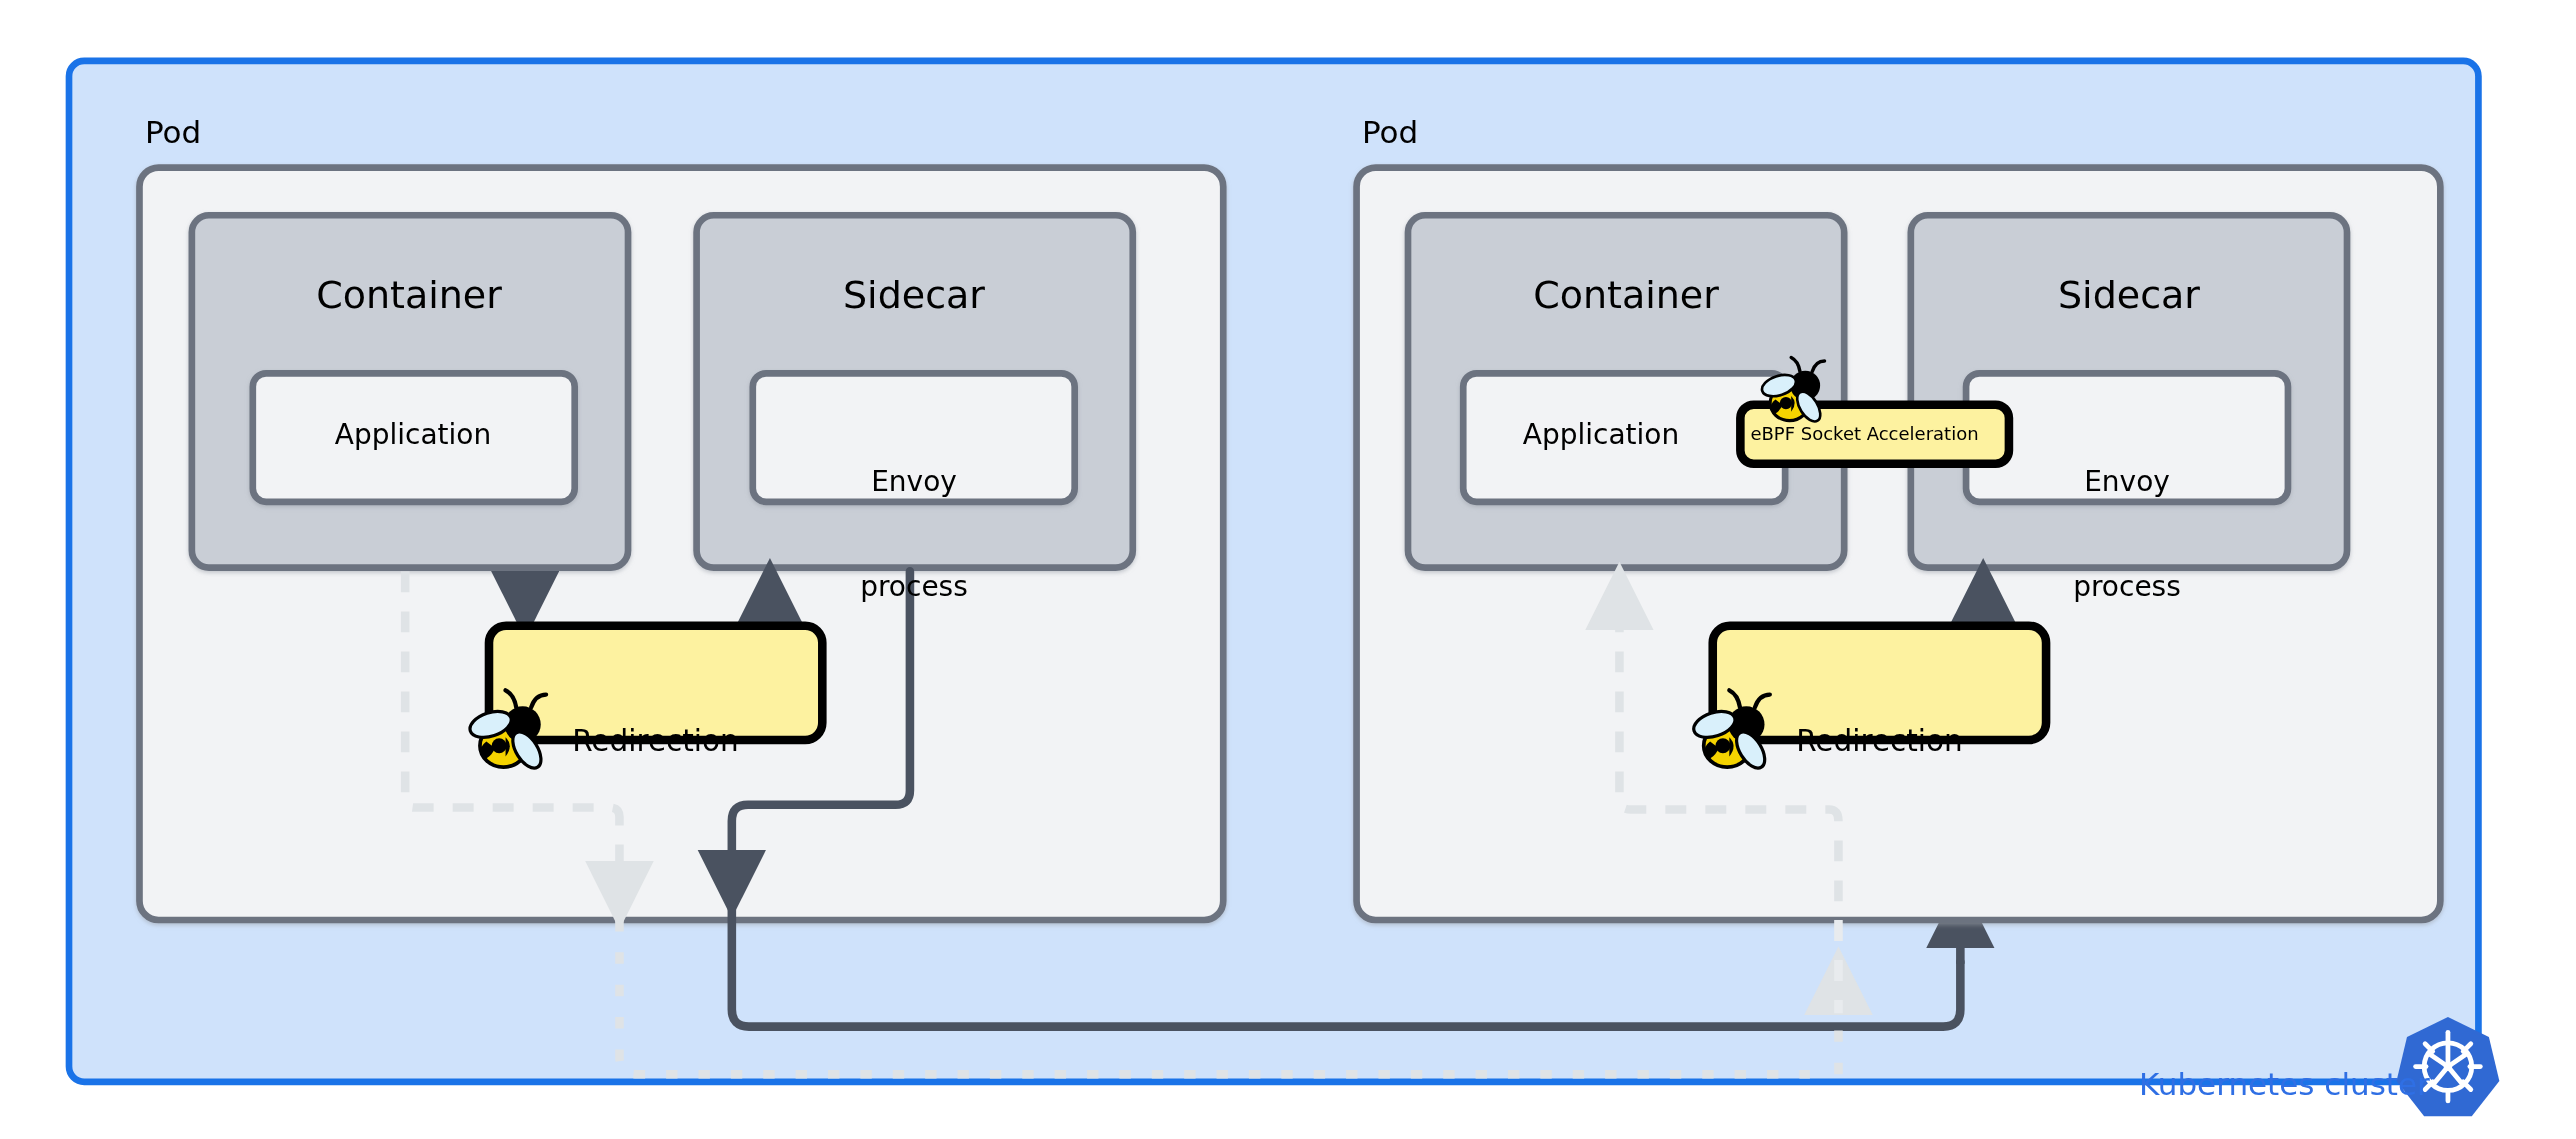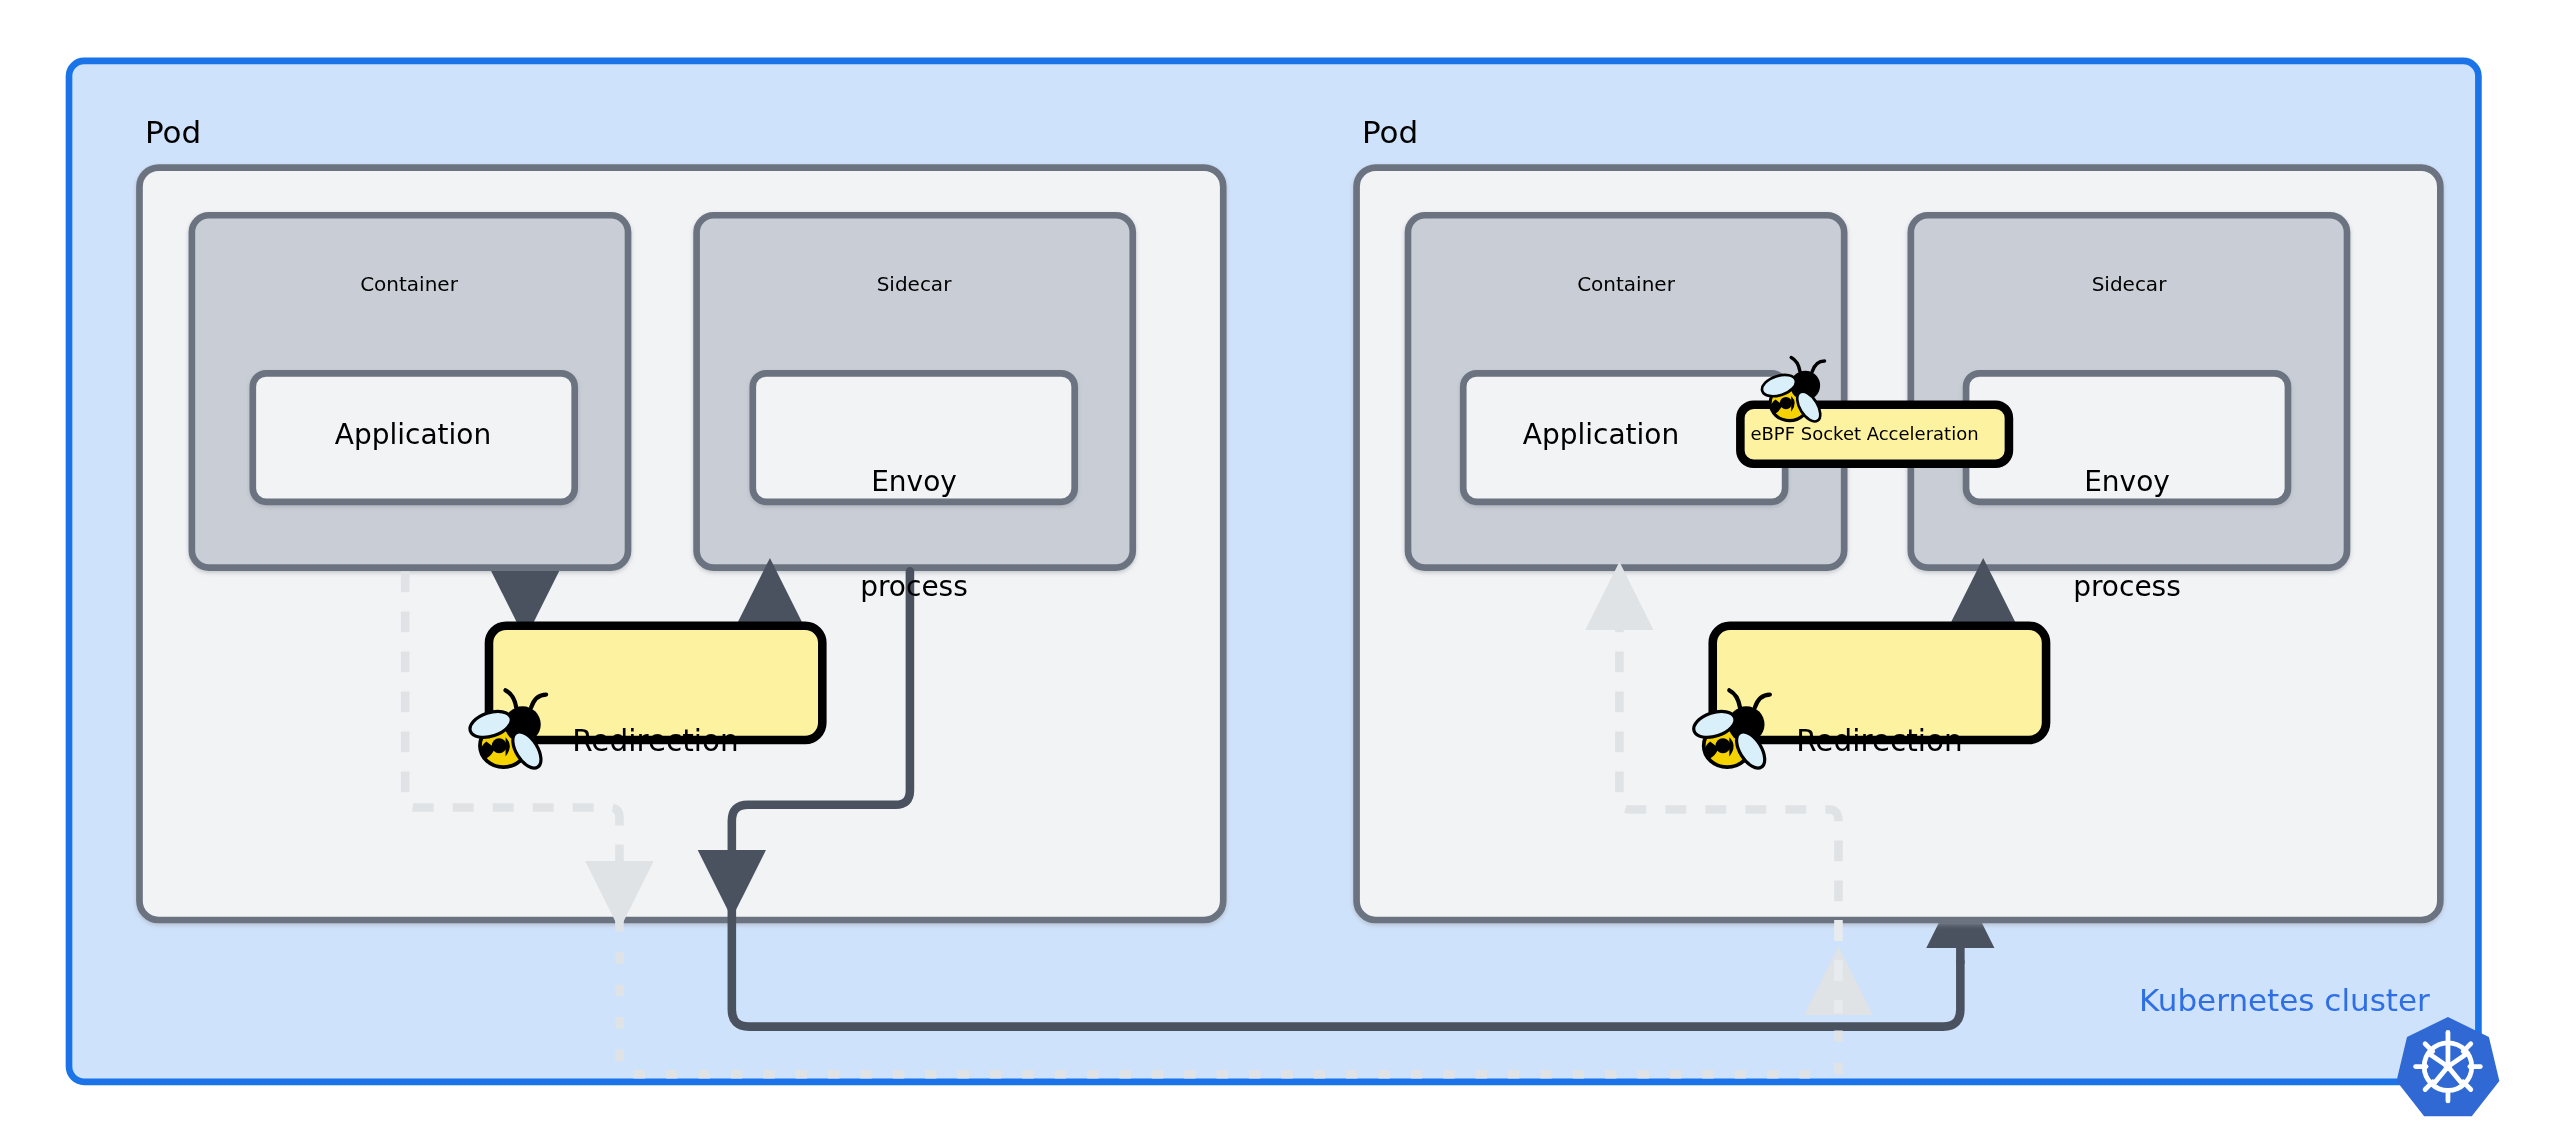--- a/index.html
+++ b/index.html
@@ -14,21 +14,21 @@
   .lbl{
     position:absolute;
     font-family:"DejaVu Sans","Liberation Sans",sans-serif;
     color:#000;
     white-space:pre;
     text-align:center;
     line-height:1.25;
     pointer-events:none;
   }
   .lbl-pod{font-size:31px;}
-  .lbl-box{font-size:20px;}
+  .lbl-box{font-size:38px;}
   .lbl-inner{font-size:28px;}
   .lbl-ebpf{font-size:29.5px;font-weight:400;}
   .lbl-sock{font-size:18px;}
   .lbl-cluster{font-size:31px;color:#2f6fe4;}
 </style>
 </head>
 <body>
 
 <div id="stage">
 
@@ -176,16 +176,16 @@
     <div>Envoy</div>
     <div>process</div>
   </div>
 
   <div class="lbl lbl-sock" style="left:1730px;top:423px;width:269px;">eBPF Socket Acceleration</div>
 
   <div class="lbl lbl-ebpf" style="left:1713px;top:649px;width:333px;">
     <div>Redirection</div>
   </div>
 
-  <div class="lbl lbl-cluster" style="left:2139px;top:981px;">Kubernetes cluster</div>
+  <div class="lbl lbl-cluster" style="left:2139px;top:1065px;">Kubernetes cluster</div>
 
 </div>
 
 
 </body></html>

